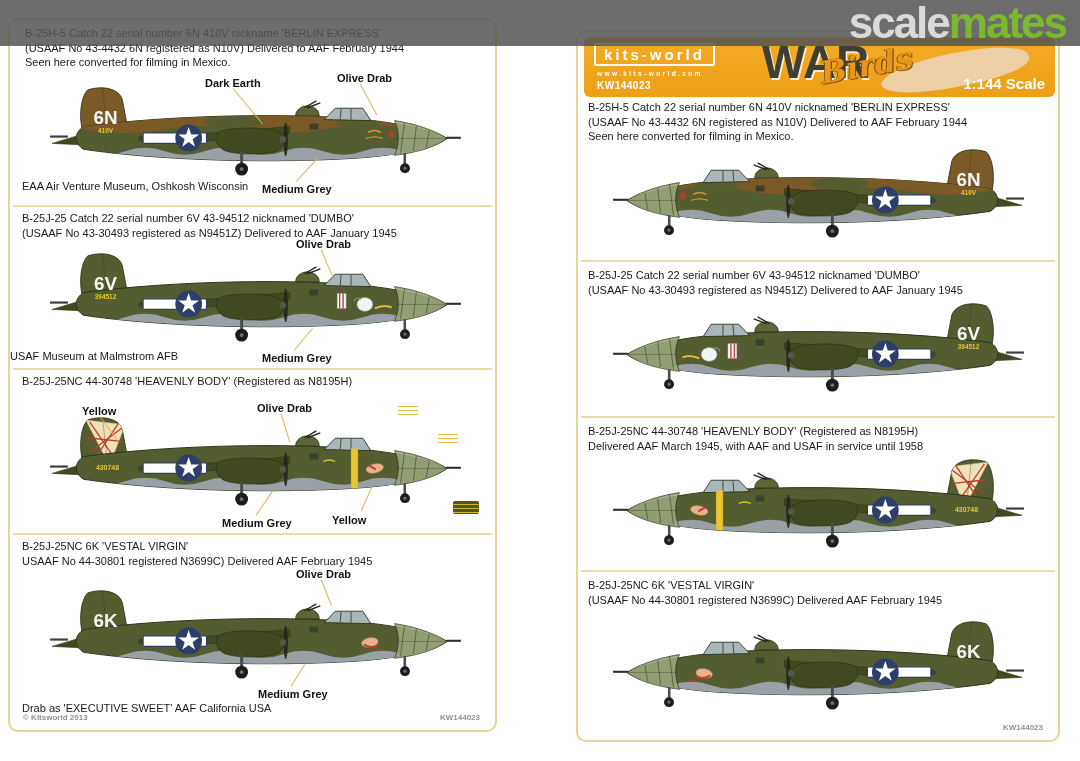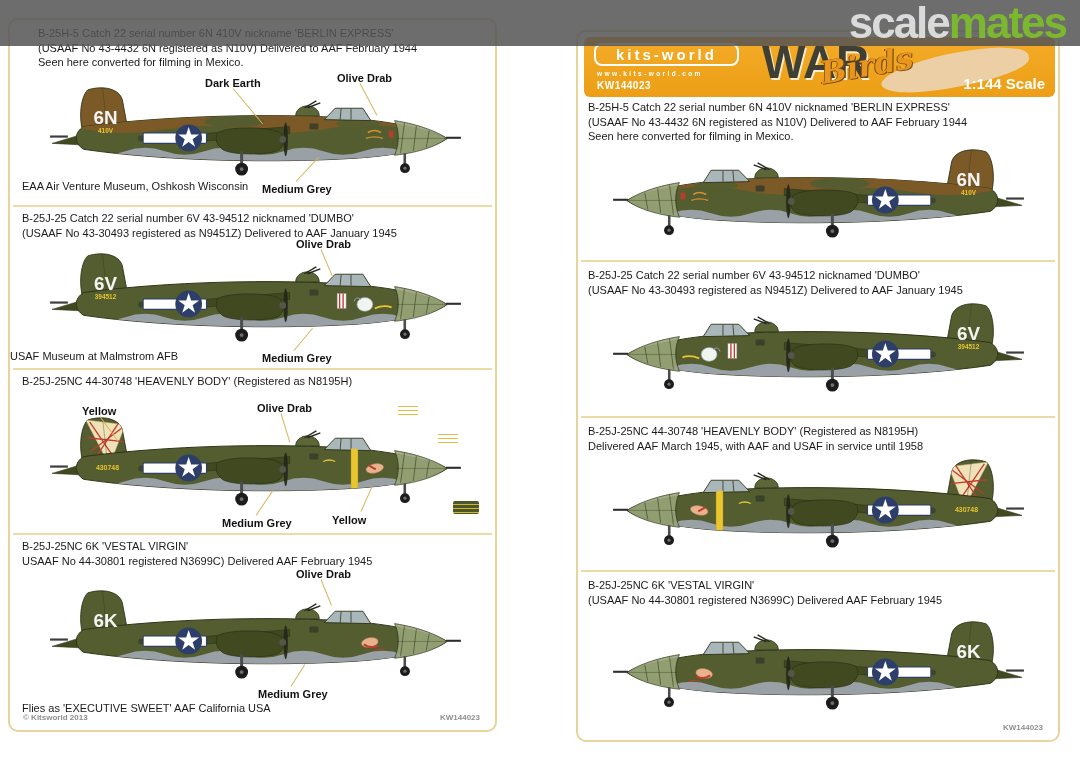--- a/index.html
+++ b/index.html
@@ -24,21 +24,21 @@
   
   .watermark{position:absolute;left:0;top:0;width:1080px;height:46px;background:rgba(84,84,84,.85);
              z-index:60;display:flex;justify-content:flex-end;align-items:center;
              padding-right:14px;box-sizing:border-box}
   .wm-text{font-size:44px;font-weight:bold;letter-spacing:-2px;line-height:46px}
   .wm-scale{color:#dadada}
   .wm-mates{color:#7cb82f}
   
   .banner{position:absolute;left:6px;top:5px;width:471px;height:60px;border-radius:6px;
           background:linear-gradient(#f4ab27,#ec9f16);overflow:hidden}
-  .kw-box{position:absolute;left:10px;top:6px;border:2px solid #fff;border-radius:8px;padding:1px 20px;
+  .kw-box{position:absolute;left:10px;top:6px;border:2px solid #fff;border-radius:2px;padding:1px 8px;
           color:#fff;font-weight:bold;font-size:15px;letter-spacing:3px;white-space:nowrap}
   .kw-url{position:absolute;left:13px;top:33px;font-size:6.5px;color:#fff;font-weight:bold;letter-spacing:2.4px}
   .kw-code{position:absolute;left:13px;top:43px;font-size:10px;color:#fff;font-weight:bold;letter-spacing:.5px}
   .wb-war{position:absolute;left:178px;top:-2px;font-size:46px;font-weight:900;
           color:#3f3f34;text-shadow:1.5px 1.5px 0 rgba(255,255,255,.8);z-index:2}
   .wb-figure{position:absolute;left:296px;top:16px;width:150px;height:34px;background:#eccfa4;
              border-radius:55% 60% 45% 60%;transform:rotate(-12deg);z-index:1}
   .wb-birds{position:absolute;left:236px;top:10px;font-family:"DejaVu Serif",serif;font-style:italic;
             font-weight:bold;font-size:31px;color:#e8951e;transform:rotate(-10deg);z-index:3;
             text-shadow:1px 1px 0 #7a4d12,-1px 0 0 #7a4d12}
@@ -46,21 +46,21 @@
 </style>
 </head>
 <body>
 
 <div class="page" id="left-page">
   <div class="footer-left">© Kitsworld 2013</div>
   <div class="footer-right">KW144023</div>
 <div class="divider" style="top:185px"></div>
     <div class="divider" style="top:348px"></div>
     <div class="divider" style="top:513px"></div>
-    <div class="heading" style="left:28px;top:6px">
+    <div class="heading" style="left:15px;top:6px">
       <div>B-25H-5 Catch 22 serial number 6N 410V nickname 'BERLIN EXPRESS'</div>
       <div>(USAAF No 43-4432 6N registered as N10V) Delivered to AAF February 1944</div>
       <div>Seen here converted for filming in Mexico.</div>
     </div>
     <div class="plane" style="left:12px;top:62px">
       <svg viewBox="0 0 460 100" xmlns="http://www.w3.org/2000/svg">
     <defs>
           <clipPath id="fus1">
             <path d="M58,45 C140,34 252,31 332,37 C378,41 412,50 425,57 C412,66 378,74 332,77 C252,82 140,80 58,68 C48,62 48,51 58,45 Z"></path>
           </clipPath>
@@ -303,21 +303,21 @@
           <rect x="216" y="70" width="3" height="16" fill="#4c4c4c"></rect>
           <circle cx="217.5" cy="88" r="6.5" fill="#1c1c1c"></circle>
           <circle cx="217.5" cy="88" r="2" fill="#6e6e6e"></circle>
           <rect x="381" y="72" width="2.6" height="13" fill="#4c4c4c"></rect>
           <circle cx="382.5" cy="87" r="5" fill="#1c1c1c"></circle>
           <circle cx="382.5" cy="87" r="1.6" fill="#6e6e6e"></circle>
         </g>
         <text x="80" y="42" font-size="19" font-weight="bold" fill="#f4f4f4" text-anchor="middle" font-family="Liberation Sans, sans-serif">6K</text>
       </svg>
     </div>
-    <div class="caption" style="left:12px;top:682px">Flies as 'EXECUTIVE SWEET' AAF California USA</div>
+    <div class="caption" style="left:12px;top:682px">Drab as 'EXECUTIVE SWEET' AAF California USA</div>
     <div class="plabel" style="left:286px;top:548px">Olive Drab</div>
     <div class="leader" style="left:311px;top:559px;width:28px;transform:rotate(68deg)"></div>
     <div class="plabel" style="left:248px;top:668px">Medium Grey</div>
     <div class="leader" style="left:281px;top:666px;width:26px;transform:rotate(-58deg)"></div>
   </div>
 
 <div class="page" id="right-page">
   <div class="banner">
     <div class="kw-box">kits-world</div>
     <div class="kw-url">www.kits-world.com</div>

